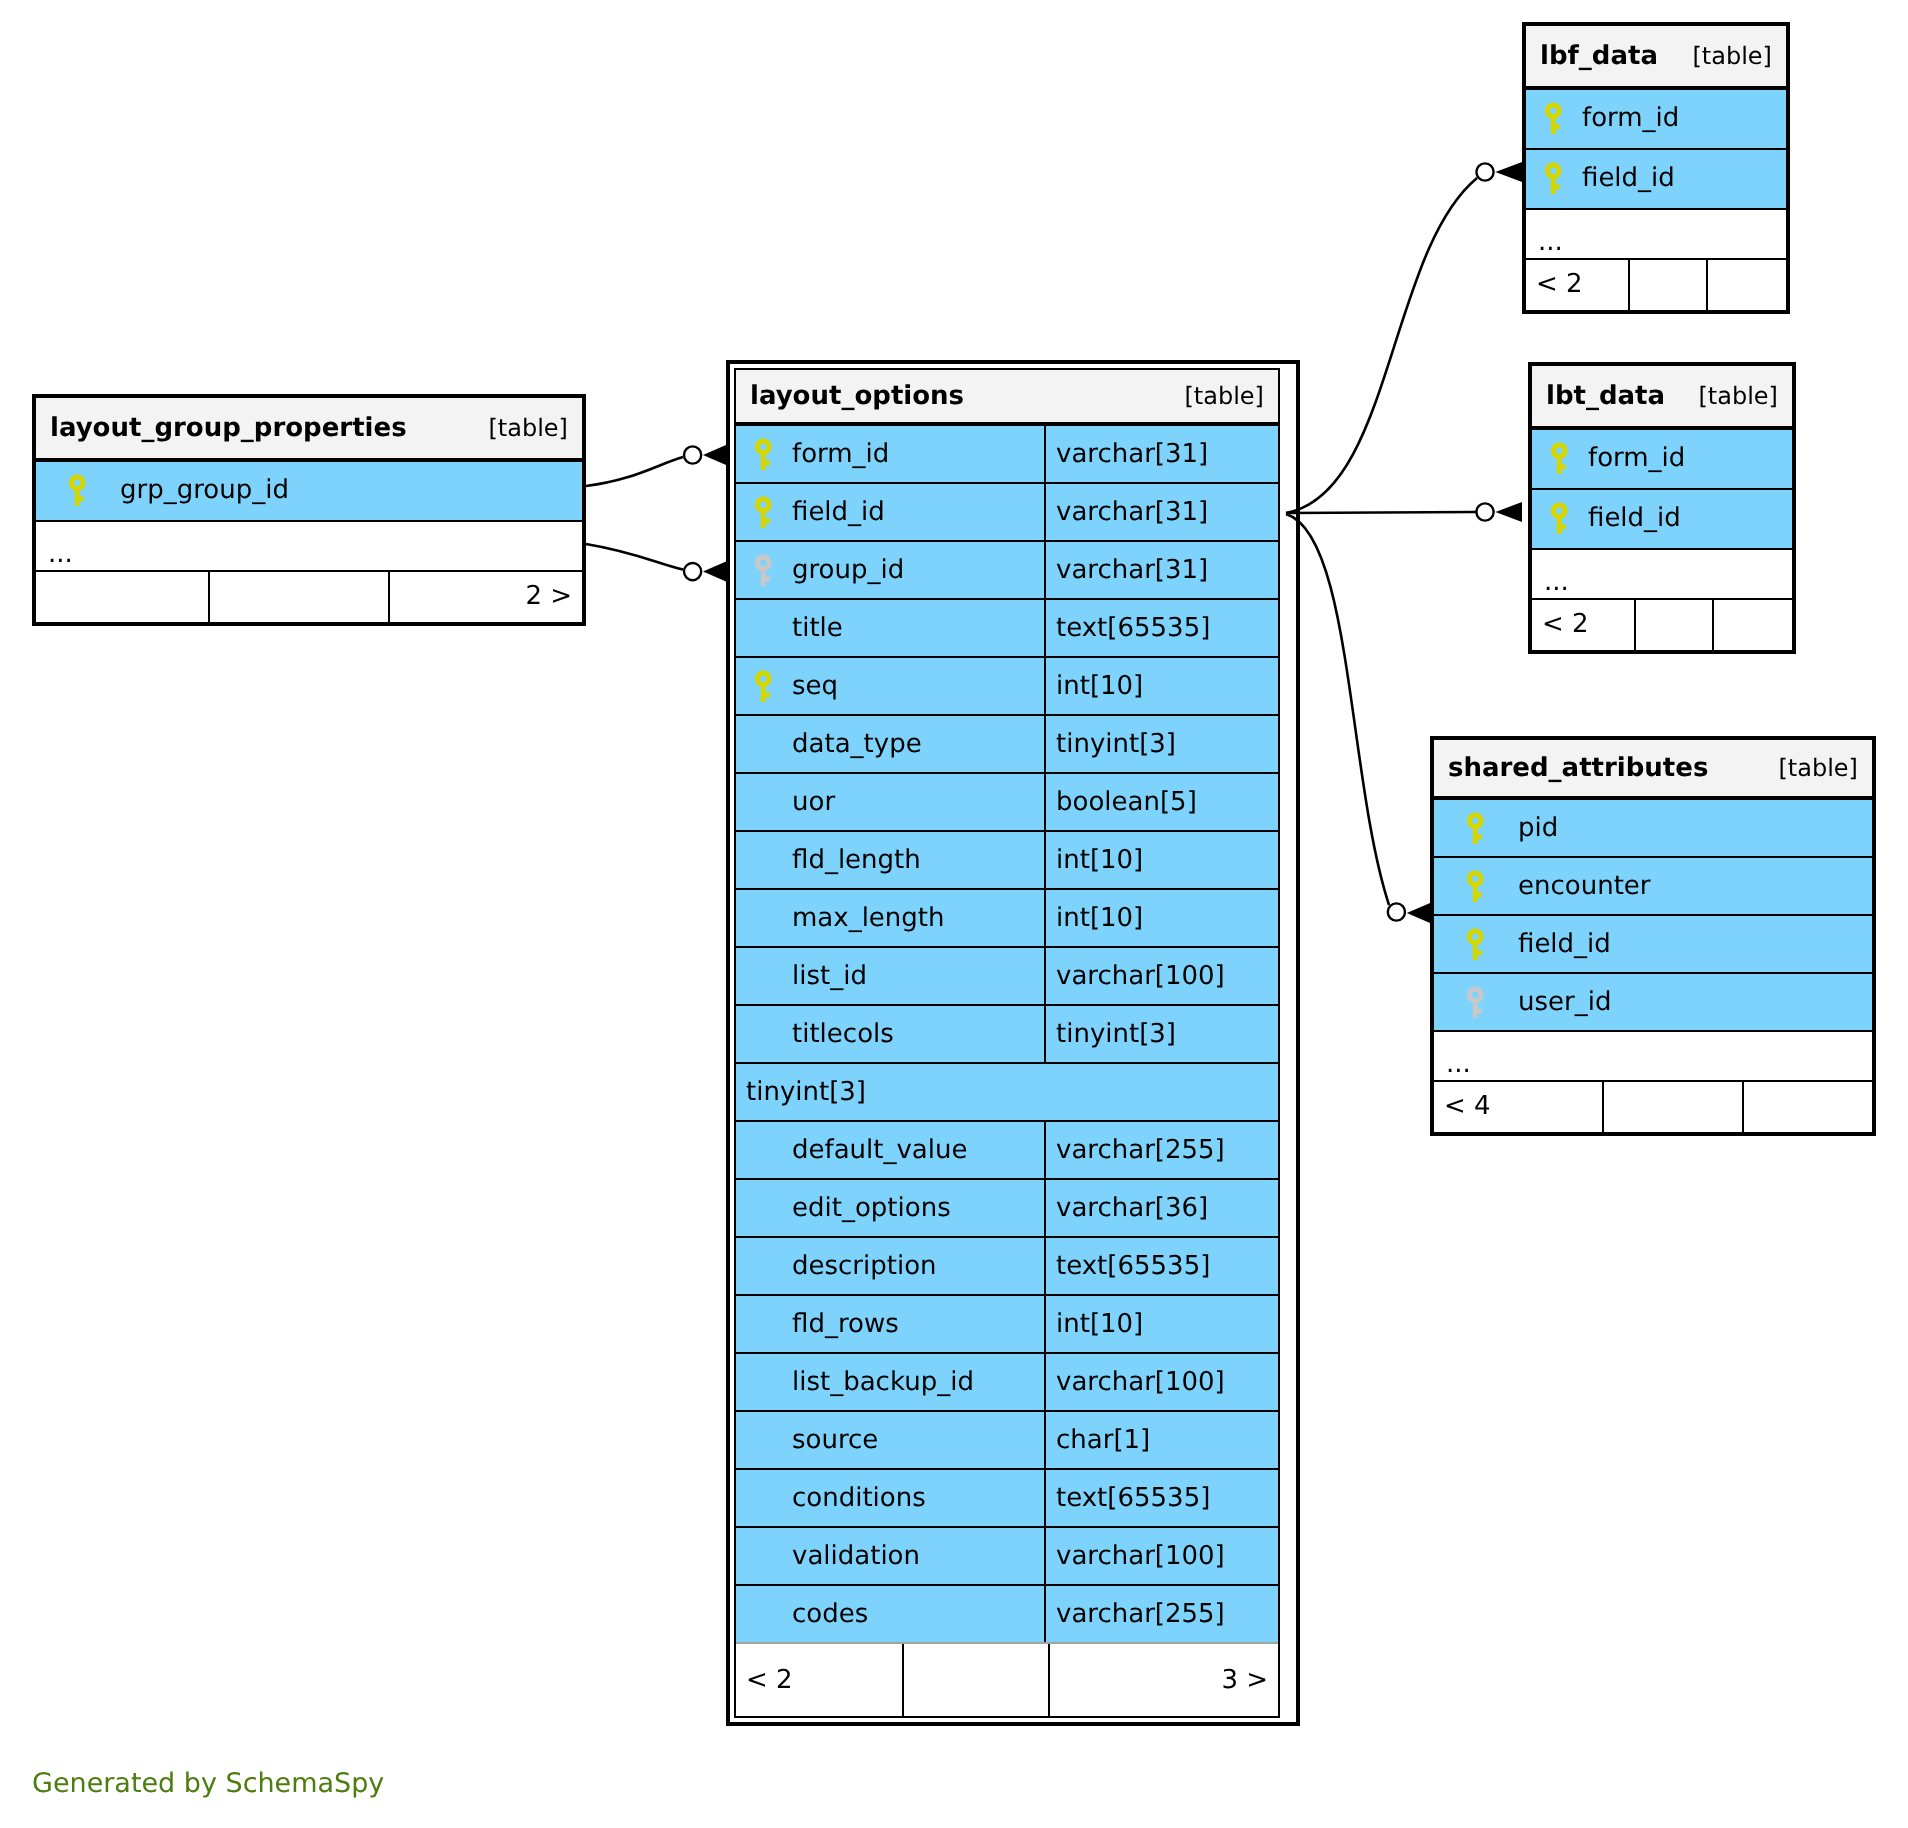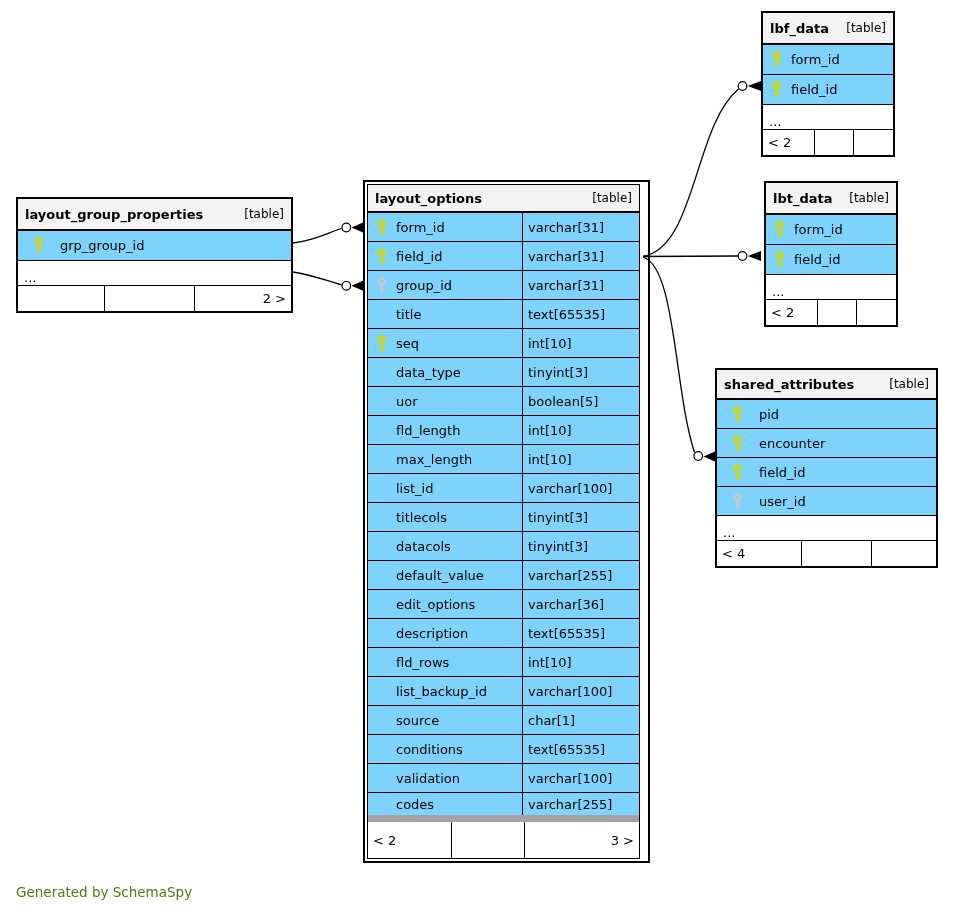--- a/index.html
+++ b/index.html
@@ -183,24 +183,20 @@
           <span class="tc">varchar[100]</span>
         </div>
       <div class="row">
           <span class="nc">
             <span class="kz"></span>
             <span class="cname">titlecols</span>
           </span>
           <span class="tc">tinyint[3]</span>
         </div>
       <div class="row">
-          <span class="nc">
-            <span class="kz"></span>
-            <span class="cname">datacols</span>
-          </span>
           <span class="tc">tinyint[3]</span>
         </div>
       <div class="row">
           <span class="nc">
             <span class="kz"></span>
             <span class="cname">default_value</span>
           </span>
           <span class="tc">varchar[255]</span>
         </div>
       <div class="row">
@@ -245,21 +241,21 @@
           </span>
           <span class="tc">text[65535]</span>
         </div>
       <div class="row">
           <span class="nc">
             <span class="kz"></span>
             <span class="cname">validation</span>
           </span>
           <span class="tc">varchar[100]</span>
         </div>
-      <div class="row" style="border-bottom:7px solid #a3a3a3">
+      <div class="row" style="border-bottom:1px solid #a3a3a3">
           <span class="nc">
             <span class="kz"></span>
             <span class="cname">codes</span>
           </span>
           <span class="tc">varchar[255]</span>
         </div>
       <div class="frow">
         <span class="fc fc1">&lt; 2</span>
         <span class="fc fc2"></span>
         <span class="fc grow r">3 &gt;</span>

